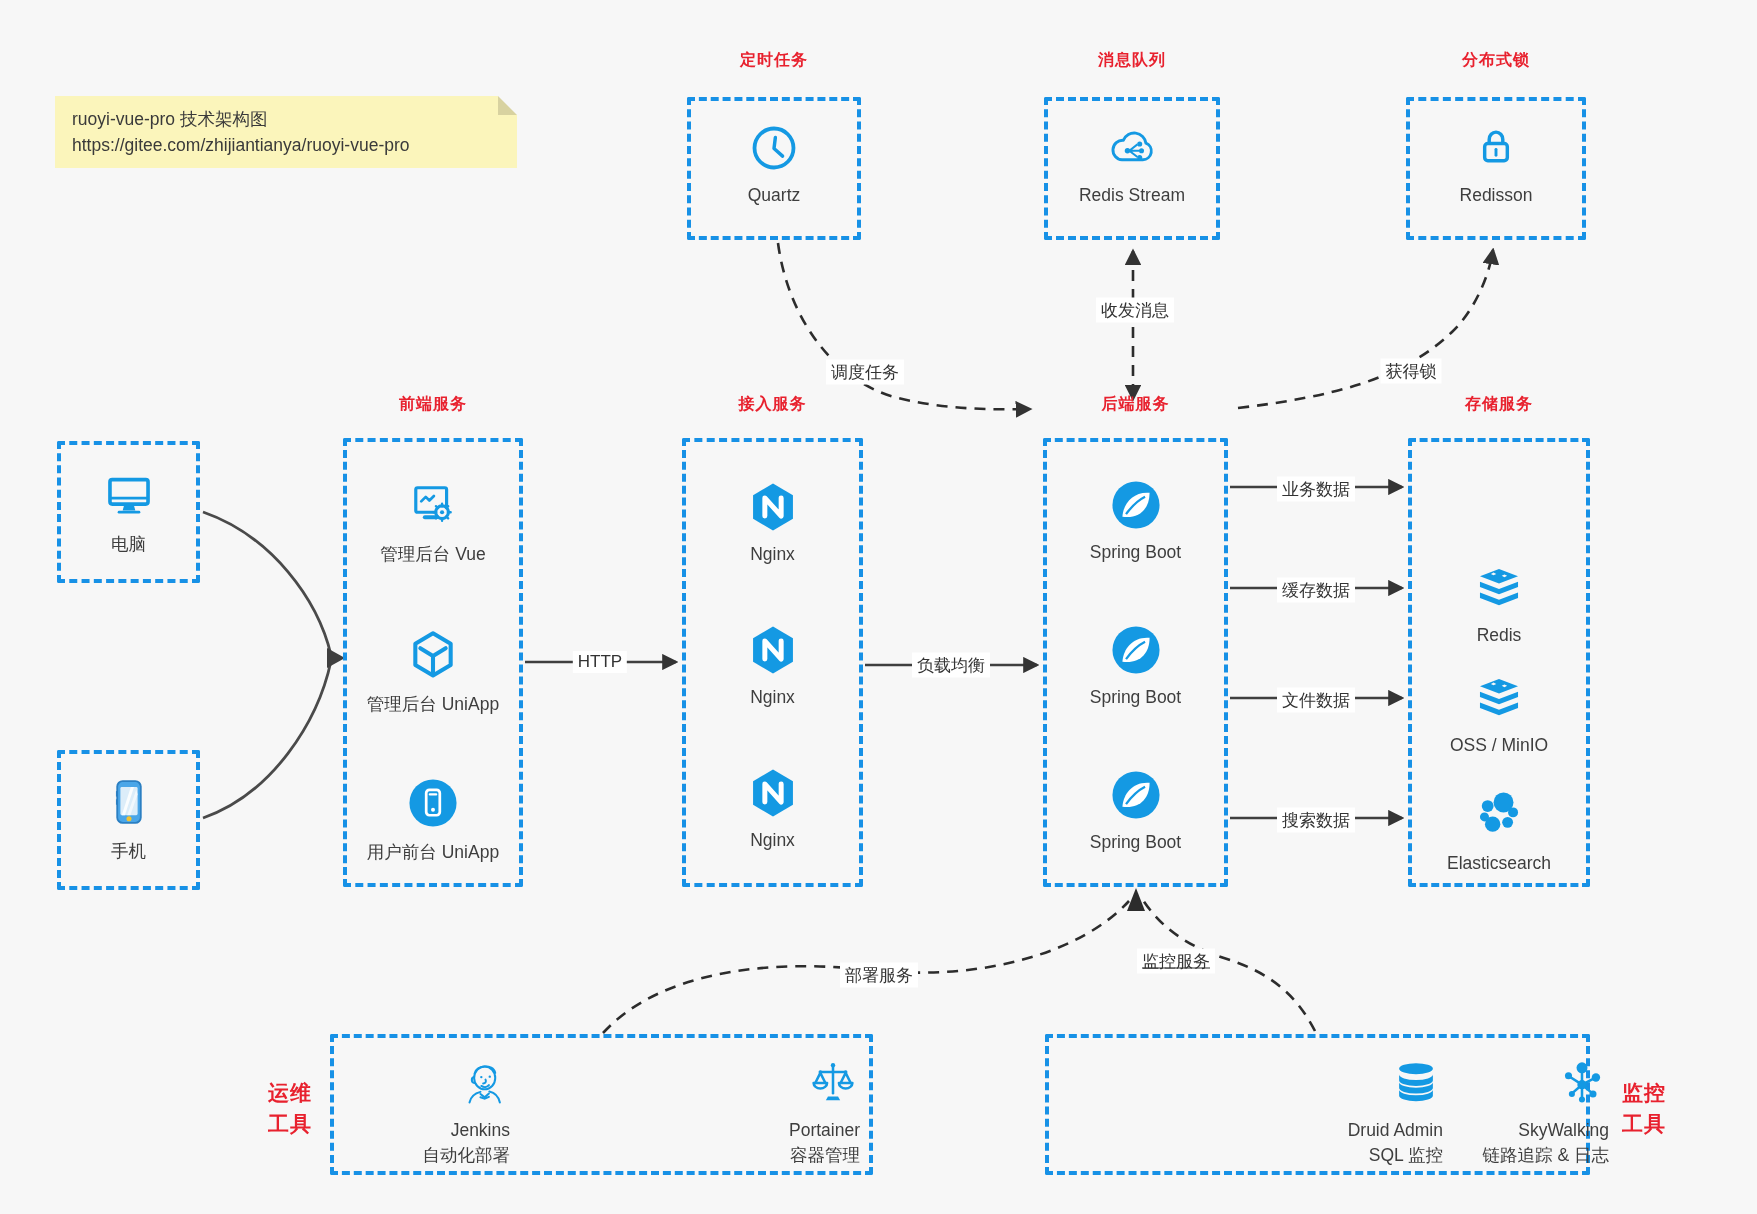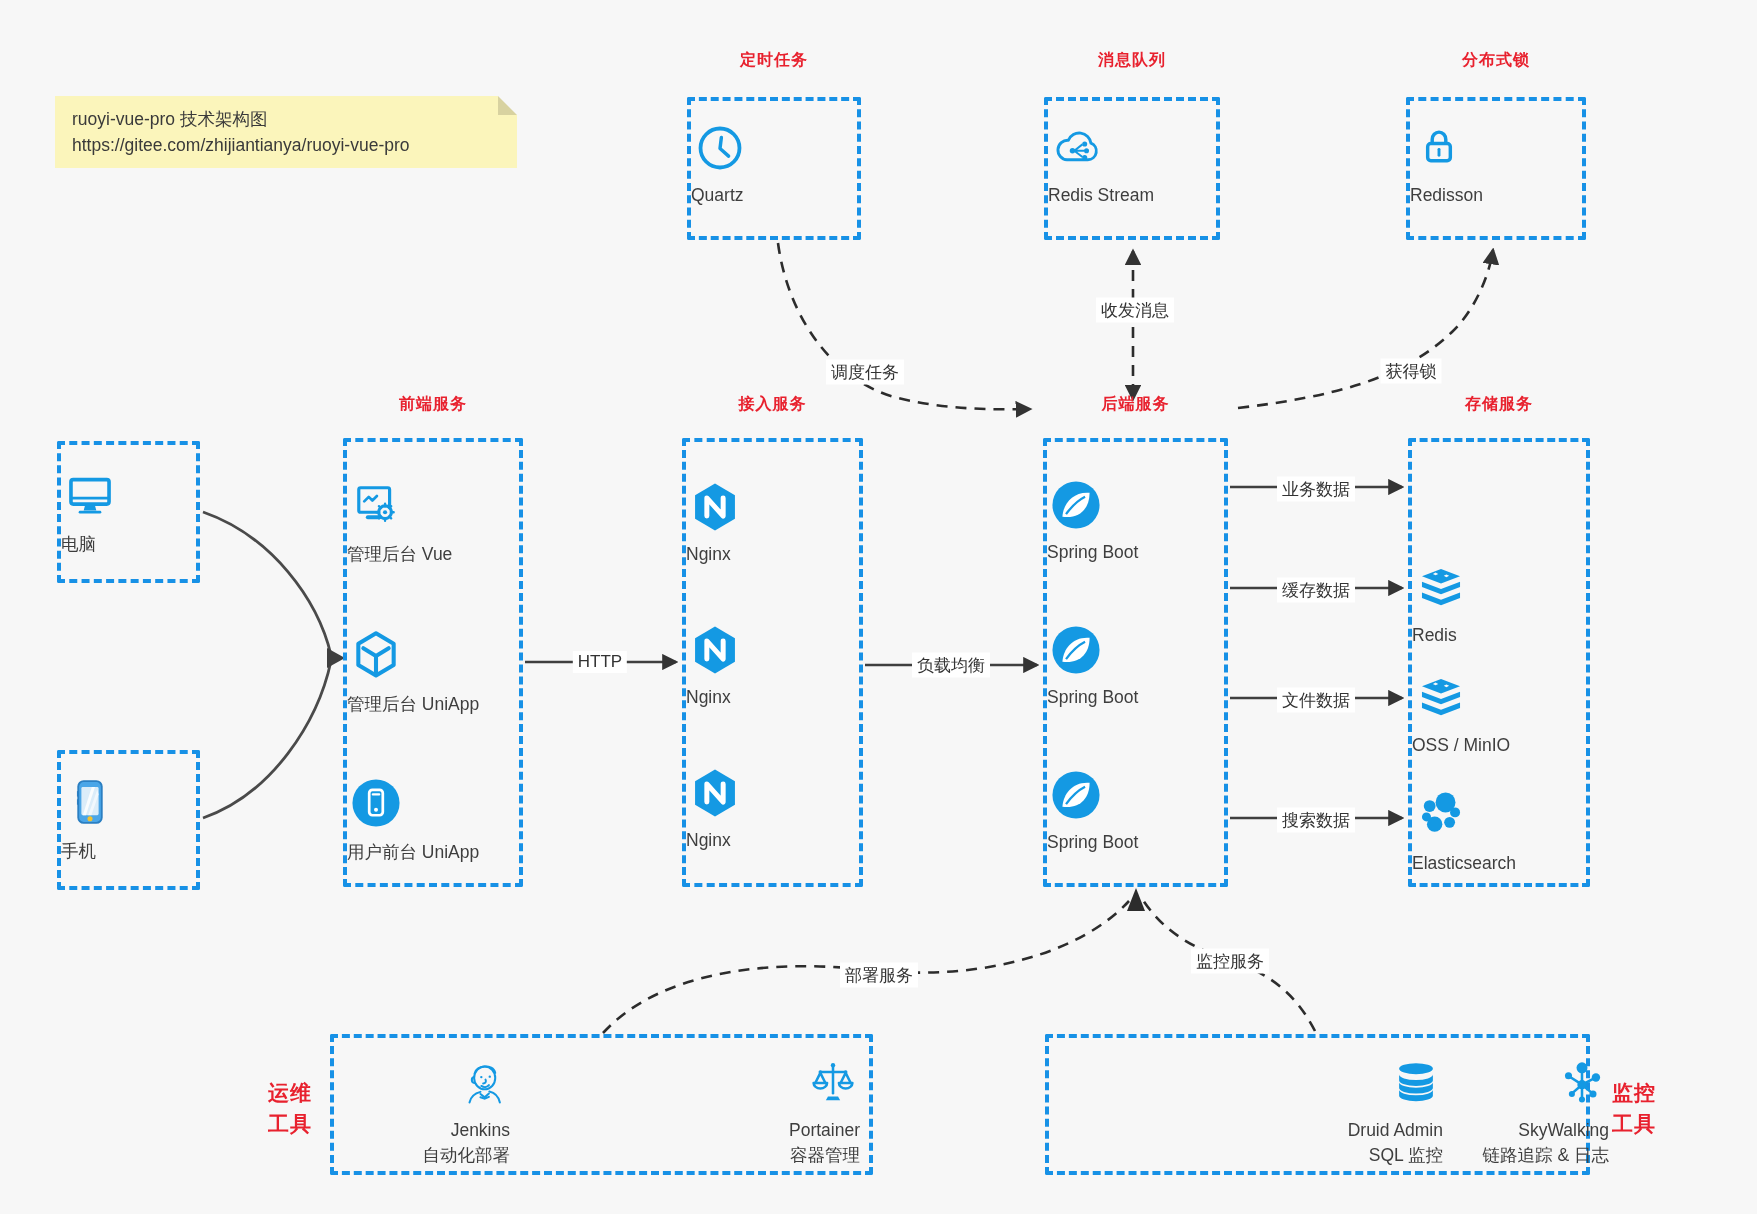--- a/index.html
+++ b/index.html
@@ -9,21 +9,21 @@
     --ink:#3e3e3e;
     --line:#3f3f3f;
     --dash:#2c2c2c;
   }
   html,body{margin:0;padding:0;background:#f7f7f7;}
   .canvas{position:relative;width:1757px;height:1214px;background:#f7f7f7;
     font-family:"Liberation Sans",sans-serif;overflow:hidden;}
   .layer{position:absolute;inset:0;width:1757px;height:1214px;}
   .gbox{position:absolute;border:4px dashed var(--blue);border-radius:2px;box-sizing:border-box;background:transparent;}
   .gtitle{position:absolute;color:var(--red);font-size:16px;font-weight:bold;text-align:center;letter-spacing:1px;}
-  .item{position:absolute;left:0;right:0;display:flex;flex-direction:column;}
+  .item{position:absolute;left:0;right:0;display:flex;flex-direction:column;align-items:center;}
   .item .lbl{font-size:17.5px;color:var(--ink);margin-top:8px;white-space:nowrap;}
   .edge-label{position:absolute;transform:translate(-50%,-50%);background:#ffffff;padding:1px 5px;
     font-size:17px;color:#333;white-space:nowrap;z-index:5;}
   .note{position:absolute;left:55px;top:96px;width:462px;height:72px;background:#fbf5bb;box-sizing:border-box;
     padding:10px 0 0 17px;font-size:17.5px;line-height:26px;color:#3a3a3a;}
   .note::after{content:"";position:absolute;top:0;right:0;width:0;height:0;border-style:solid;
     border-width:0 19px 19px 0;border-color:#f7f7f7 #f7f7f7 #d8d2a0 #d8d2a0;}
   .side-label{position:absolute;color:var(--red);font-size:21px;font-weight:bold;line-height:31px;
     text-align:center;width:64px;letter-spacing:1px;}
   .bcol{position:absolute;display:flex;flex-direction:column;align-items:flex-end;top:14px;}
@@ -329,21 +329,21 @@
           <circle cx="17" cy="19" r="2.2" fill="#1499e3"></circle>
           <circle cx="47" cy="19" r="2.2" fill="#1499e3"></circle>
           <polygon points="26,48 38,48 40.5,52.5 23.5,52.5" fill="#1499e3"></polygon>
         </svg>
       </span>
       <span class="nm">Portainer</span>
       <span class="ds">容器管理</span>
     </div>
   </div>
 
-  <div class="side-label" style="left:1602px;top:1077px;">
+  <div class="side-label" style="left:1602px;top:1077px;text-align:right;">
     <div>监控</div>
     <div>工具</div>
   </div>
   <div class="gbox" style="left:1045px;top:1034px;width:545px;height:141px;">
     <div class="bcol" style="left:182px;width:212px;">
       <span class="icon">
         <svg width="54" height="54" viewBox="0 0 64 64">
           <ellipse cx="32" cy="15" rx="20" ry="6.5" fill="#1499e3"></ellipse>
           <path d="M12 22 a20 6.5 0 0 0 40 0 v7 a20 6.5 0 0 1 -40 0 Z" fill="#1499e3"></path>
           <path d="M12 31 a20 6.5 0 0 0 40 0 v7 a20 6.5 0 0 1 -40 0 Z" fill="#1499e3"></path>
@@ -376,15 +376,15 @@
   <div class="edge-label" style="left:600px;top:662px;">HTTP</div>
   <div class="edge-label" style="left:951px;top:665px;">负载均衡</div>
   <div class="edge-label" style="left:1316px;top:489px;">业务数据</div>
   <div class="edge-label" style="left:1316px;top:590px;">缓存数据</div>
   <div class="edge-label" style="left:1316px;top:700px;">文件数据</div>
   <div class="edge-label" style="left:1316px;top:820px;font-family:Liberation Serif, serif;">搜索数据</div>
   <div class="edge-label" style="left:865px;top:372px;">调度任务</div>
   <div class="edge-label" style="left:1135px;top:310px;">收发消息</div>
   <div class="edge-label" style="left:1411px;top:371px;">获得锁</div>
   <div class="edge-label" style="left:879px;top:975px;">部署服务</div>
-  <div class="edge-label" style="left:1230px;top:961px;">监控服务</div>
+  <div class="edge-label" style="left:1176px;top:961px;text-decoration:underline;">监控服务</div>
 
 </div>
 
 </body></html>

